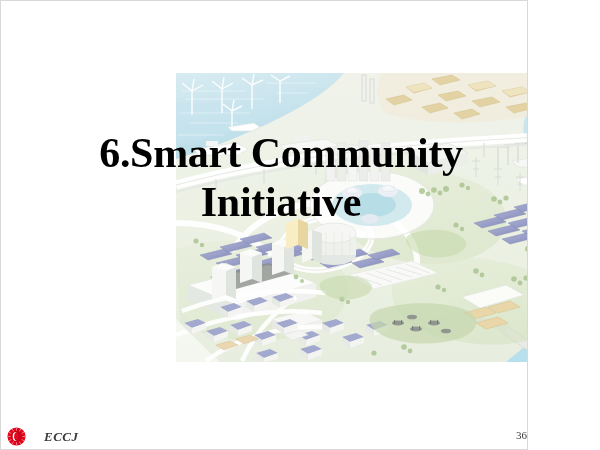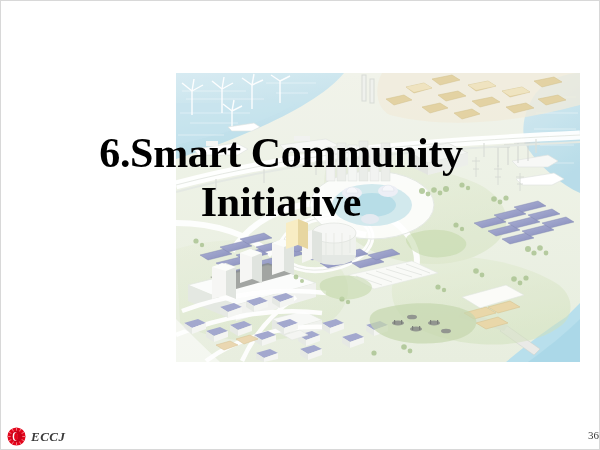--- a/index.html
+++ b/index.html
@@ -5,21 +5,21 @@
   html, body {
     margin: 0;
     padding: 0;
     background: #ffffff;
   }
   body {
     font-family: "Liberation Serif", serif;
   }
   .slide {
     position: relative;
-    width: 600px;
+    width: 528px;
     height: 450px;
     background: #ffffff;
     overflow: hidden;
     box-sizing: border-box;
     border: 1px solid #d8d8d8;
   }
 
   
   .illustration {
     position: absolute;
@@ -56,21 +56,21 @@
     white-space: nowrap;
   }
 
   
   .footer-logo {
     position: absolute;
     left: 6px;
     bottom: 3px;
     display: flex;
     align-items: center;
-    gap: 5px;
+    gap: 18px;
   }
   .logo-mark {
     width: 19px;
     height: 19px;
     flex: 0 0 19px;
   }
   .logo-text {
     font-family: "Liberation Serif", serif;
     font-style: italic;
     font-weight: bold;

